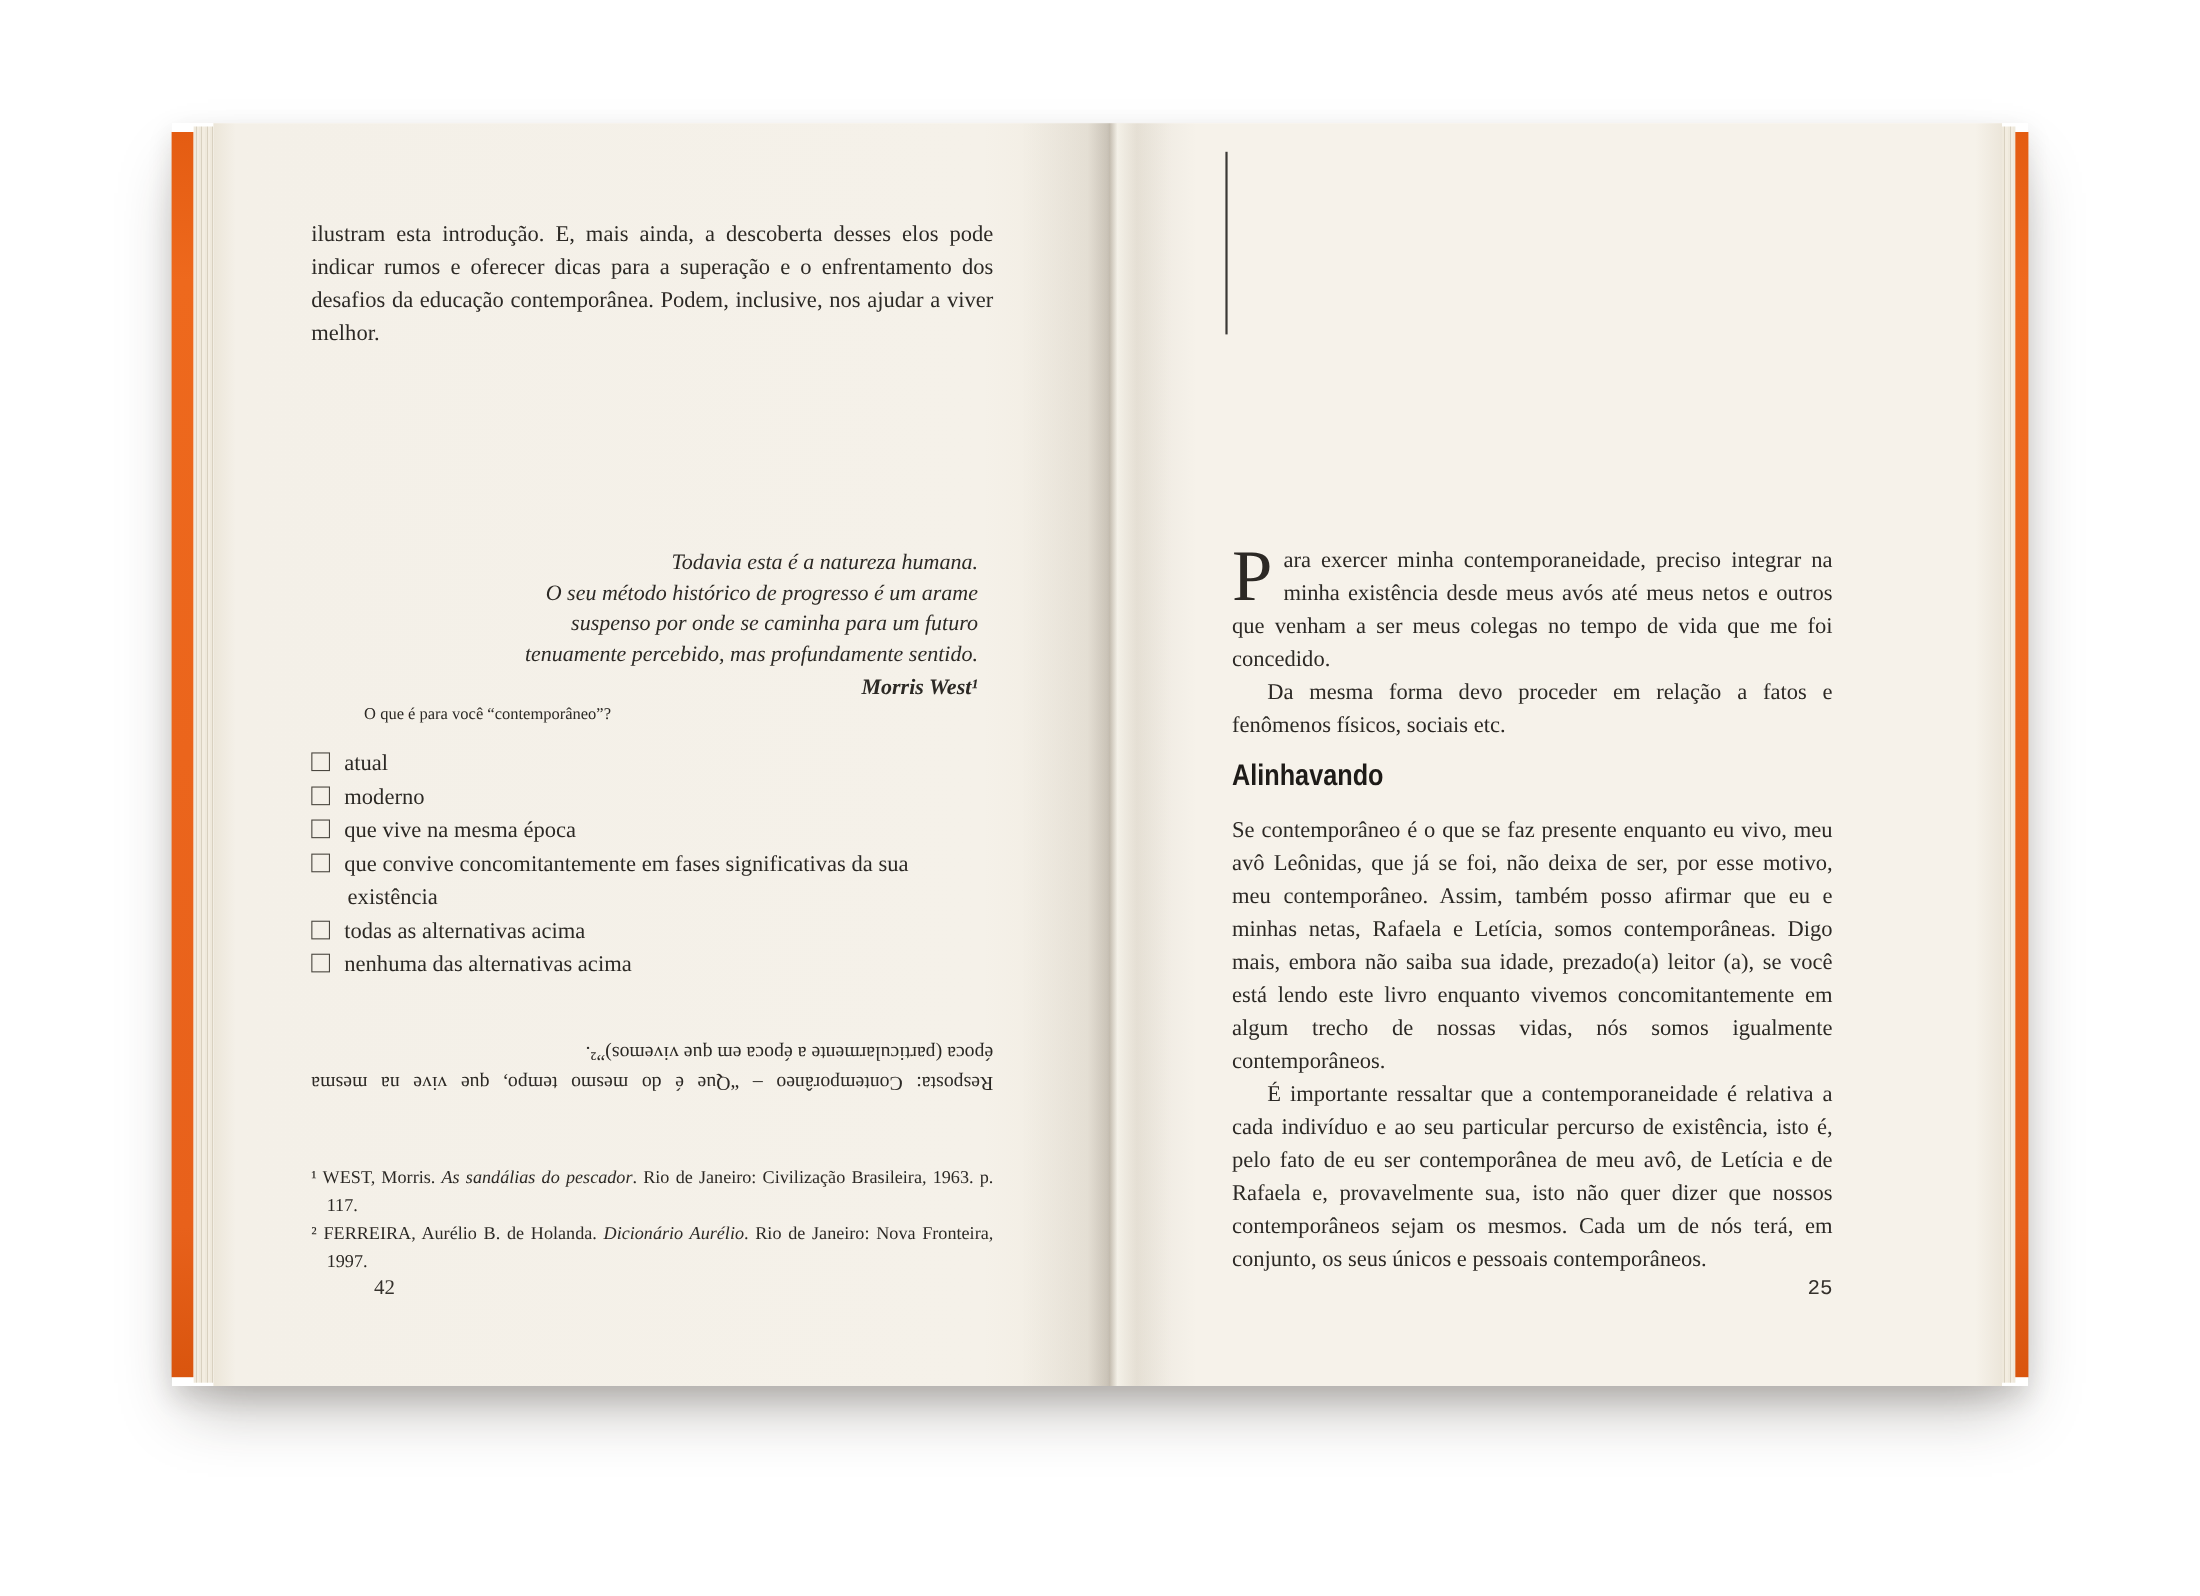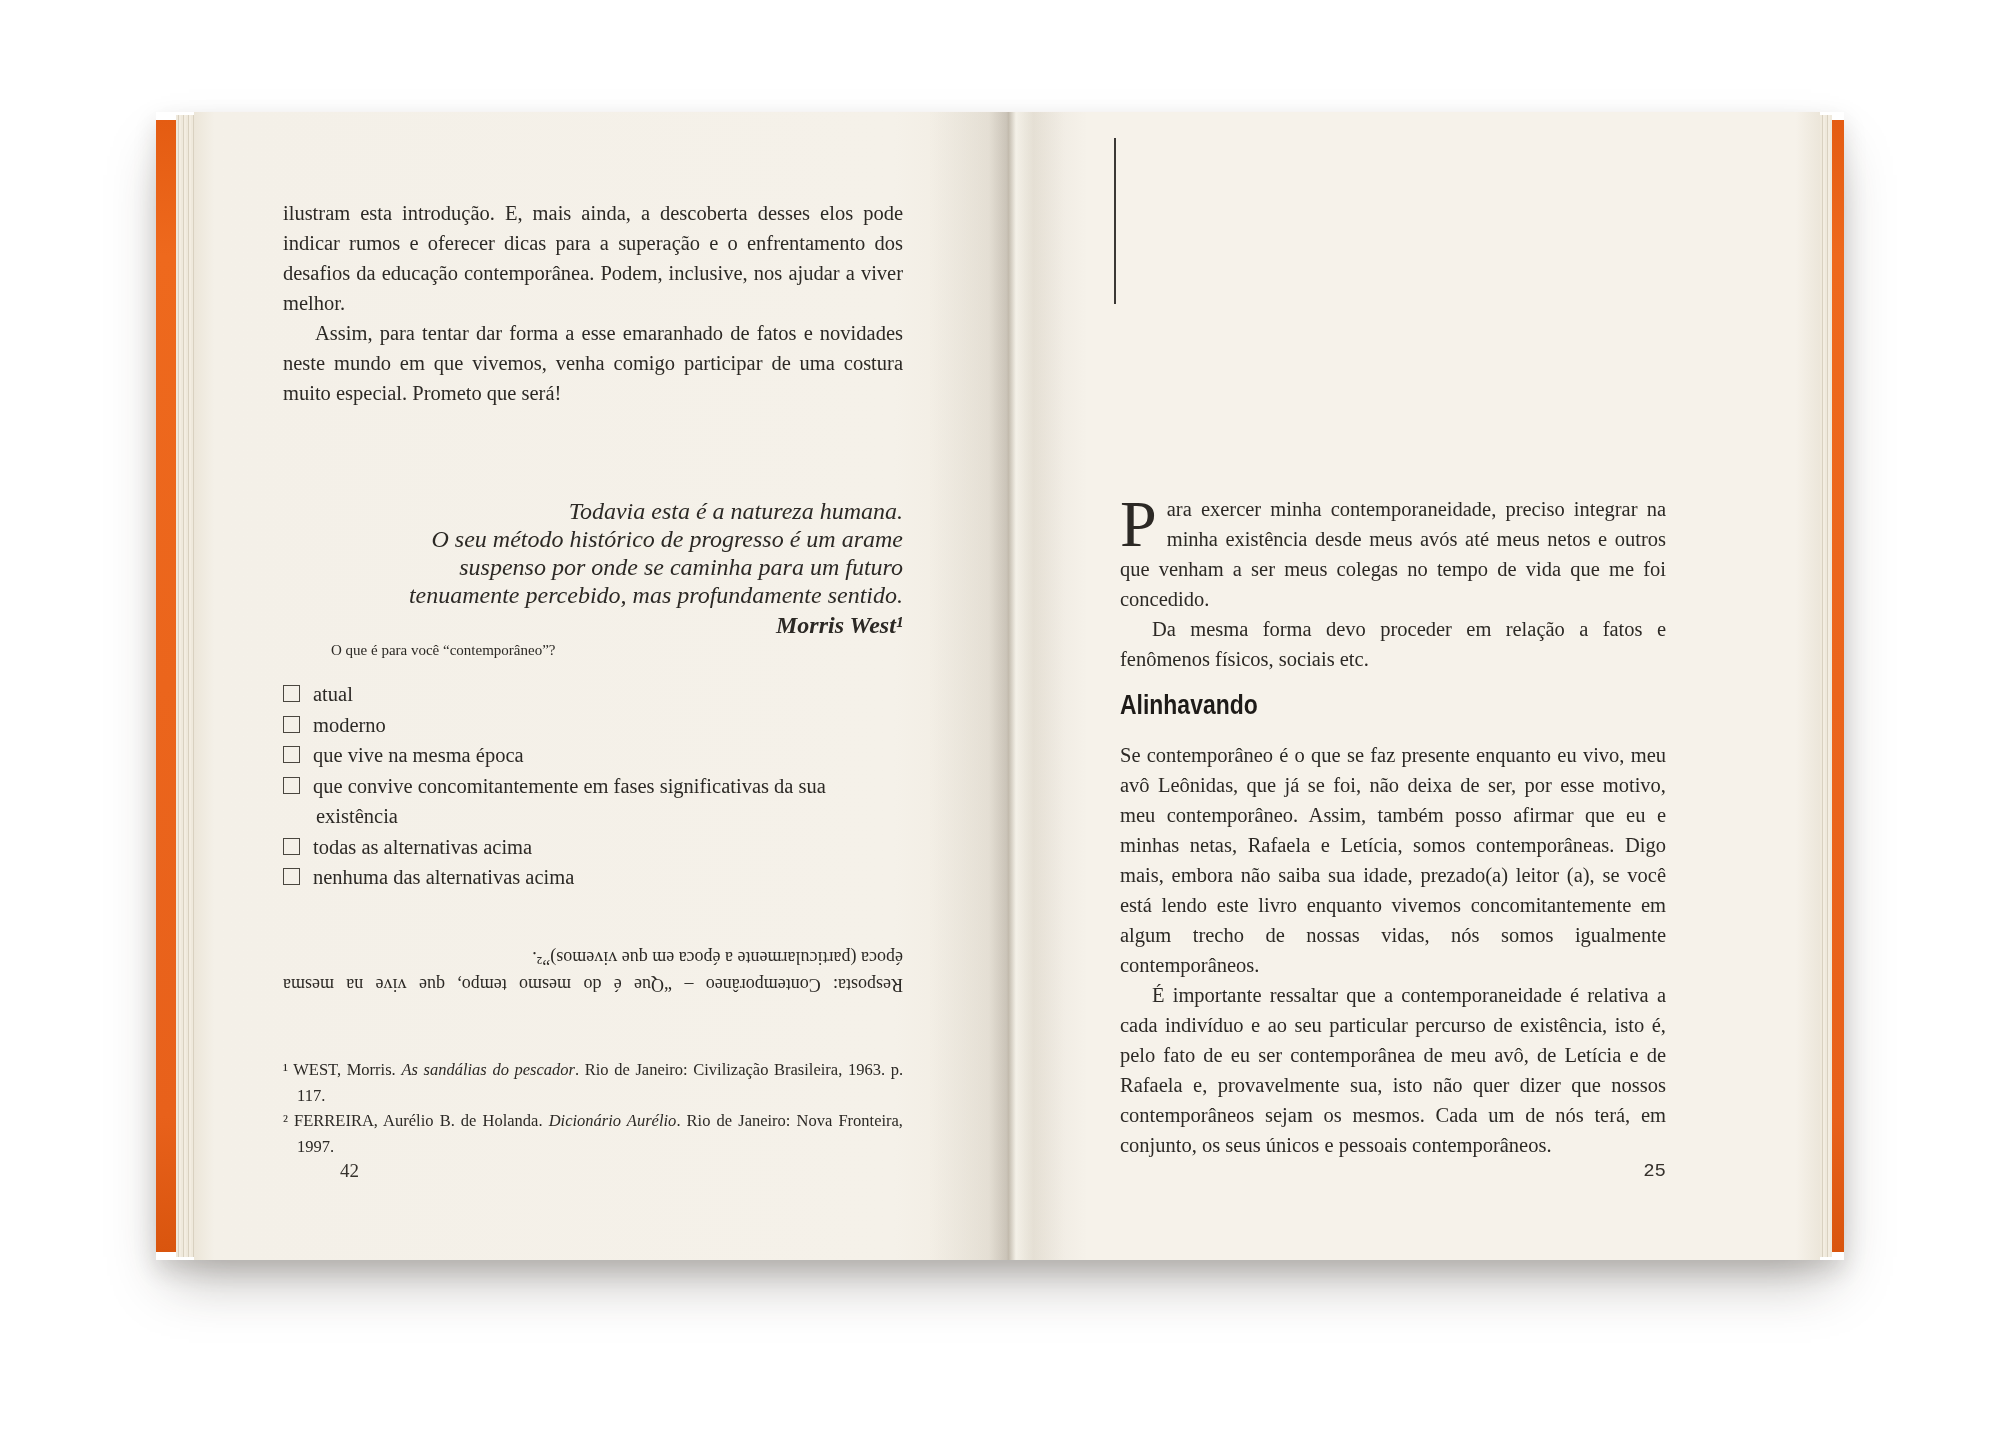--- a/index.html
+++ b/index.html
@@ -18,21 +18,21 @@
   .edges-right{right:12px;width:12px;}
   .page{position:absolute;top:0;height:1148px;}
   .page-left{left:38px;width:814px;background:linear-gradient(90deg,#ece6d9 0,#f4f0e8 2.5%,#f5f1e9 86%,#efeadf 100%);text-decoration:underline;}
   .page-right{left:852px;width:812px;background:linear-gradient(90deg,#e9e3d6 0,#f6f2ea 7%,#f6f2ea 97%,#ece6da 100%);}
   .spine-shade{position:absolute;left:772px;top:0;width:160px;height:1148px;pointer-events:none;
     background:linear-gradient(90deg,rgba(70,55,40,0) 0%,rgba(70,55,40,.07) 38%,rgba(60,45,30,.20) 49%,rgba(60,45,30,.24) 50%,rgba(255,255,250,.45) 55%,rgba(70,55,40,.06) 66%,rgba(70,55,40,0) 100%);}
   .body-text{font-size:20.5px;line-height:30px;text-align:justify;hyphens:auto;}
   .indent{text-indent:32px;}
   
   .lp-body{position:absolute;left:89px;top:86px;width:620px;}
-  .lp-quote{position:absolute;left:89px;top:385px;width:620px;text-align:right;font-style:italic;font-size:24px;line-height:28px;}
+  .lp-quote{position:absolute;left:75px;top:385px;width:620px;text-align:right;font-style:italic;font-size:20px;line-height:28px;}
   .lp-quote .attr{font-weight:bold;margin-top:2px;}
   .lp-question{position:absolute;left:89px;top:530px;width:620px;font-size:15px;margin-left:48px;}
   .lp-options{position:absolute;left:89px;top:567px;width:620px;list-style:none;margin:0;padding:0;font-size:20.5px;line-height:30.5px;}
   .lp-options li{padding-left:33px;text-indent:-33px;}
   .checkbox{display:inline-block;width:15px;height:15px;border:1.6px solid #4a463f;margin-right:13px;vertical-align:-1px;background:transparent;}
   .lp-answer{position:absolute;left:89px;top:832px;width:620px;transform:rotate(180deg);font-size:18px;line-height:27px;}
   .lp-answer .jline{text-align:justify;text-align-last:justify;}
   .lp-footnotes{position:absolute;left:89px;top:945px;width:620px;font-size:16.5px;line-height:25.5px;}
   .footnote{padding-left:14px;text-indent:-14px;text-align:justify;}
   .pagenum{position:absolute;font-size:19px;color:#35312c;}
@@ -58,21 +58,20 @@
 
 <div class="book">
   <div class="cover-band cover-left"></div>
   <div class="cover-band cover-right"></div>
   <div class="page-edges edges-left"></div>
   <div class="page-edges edges-right"></div>
 
   <div class="page page-left">
     <div class="lp-body body-text">
       <p style="margin:0">ilustram esta introdução. E, mais ainda, a descoberta desses elos pode indicar rumos e oferecer dicas para a superação e o enfrentamento dos desafios da educação contemporânea. Podem, inclusive, nos ajudar a viver melhor.</p>
-      <p style="margin:0" class="indent">Assim, para tentar dar forma a esse emaranhado de fatos e novidades neste mundo em que vivemos, venha comigo participar de uma costura muito especial. Prometo que será!</p>
     </div>
 
     <div class="lp-quote">
       <div>Todavia esta é a natureza humana.</div>
       <div>O seu método histórico de progresso é um arame</div>
       <div>suspenso por onde se caminha para um futuro</div>
       <div>tenuamente percebido, mas profundamente sentido.</div>
       <div class="attr">Morris West¹</div>
     </div>
 

